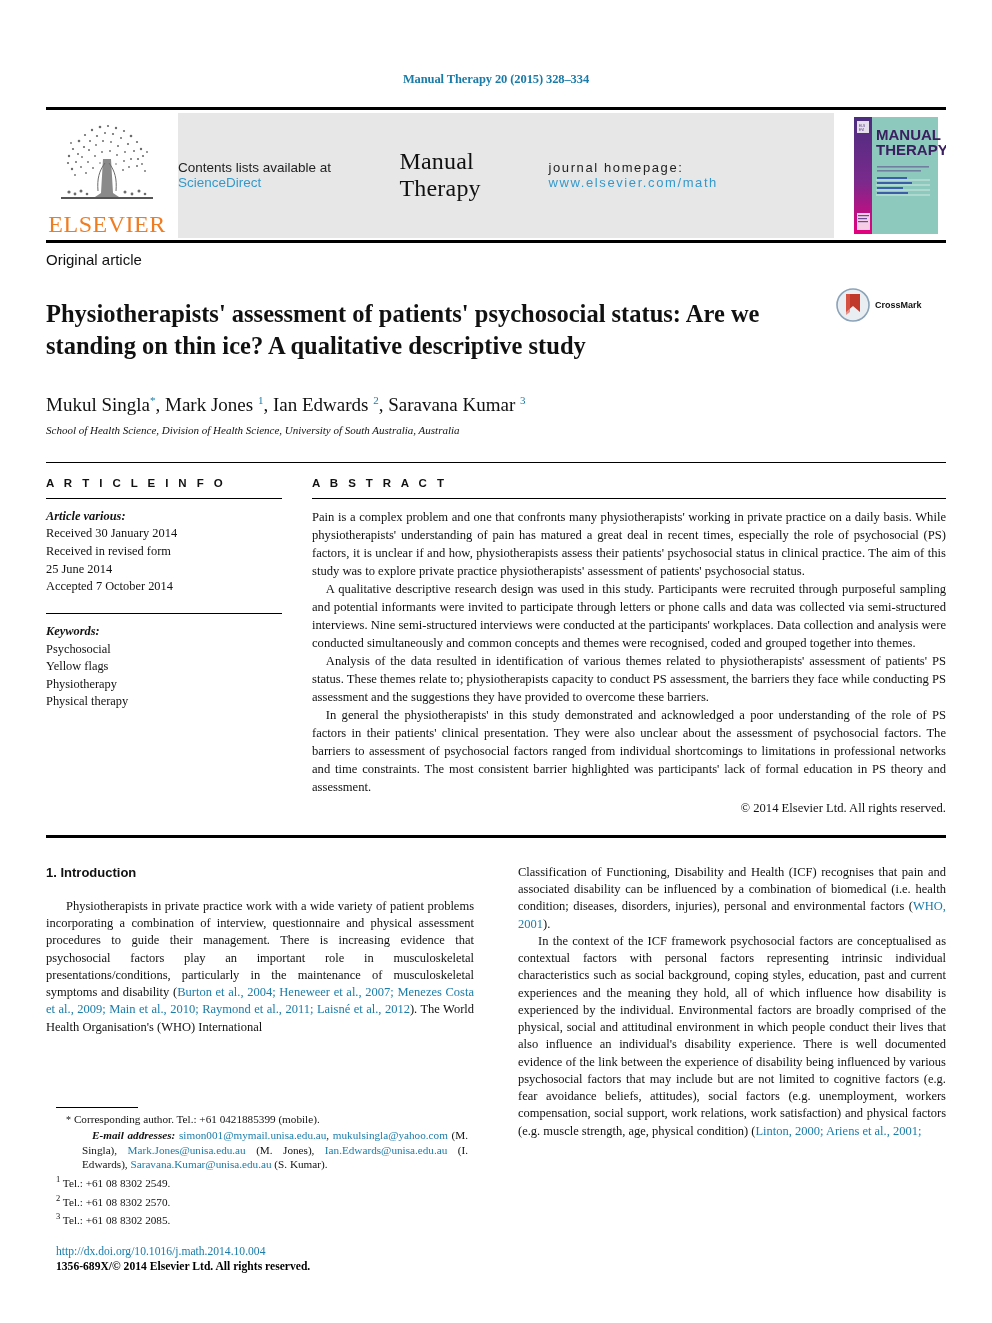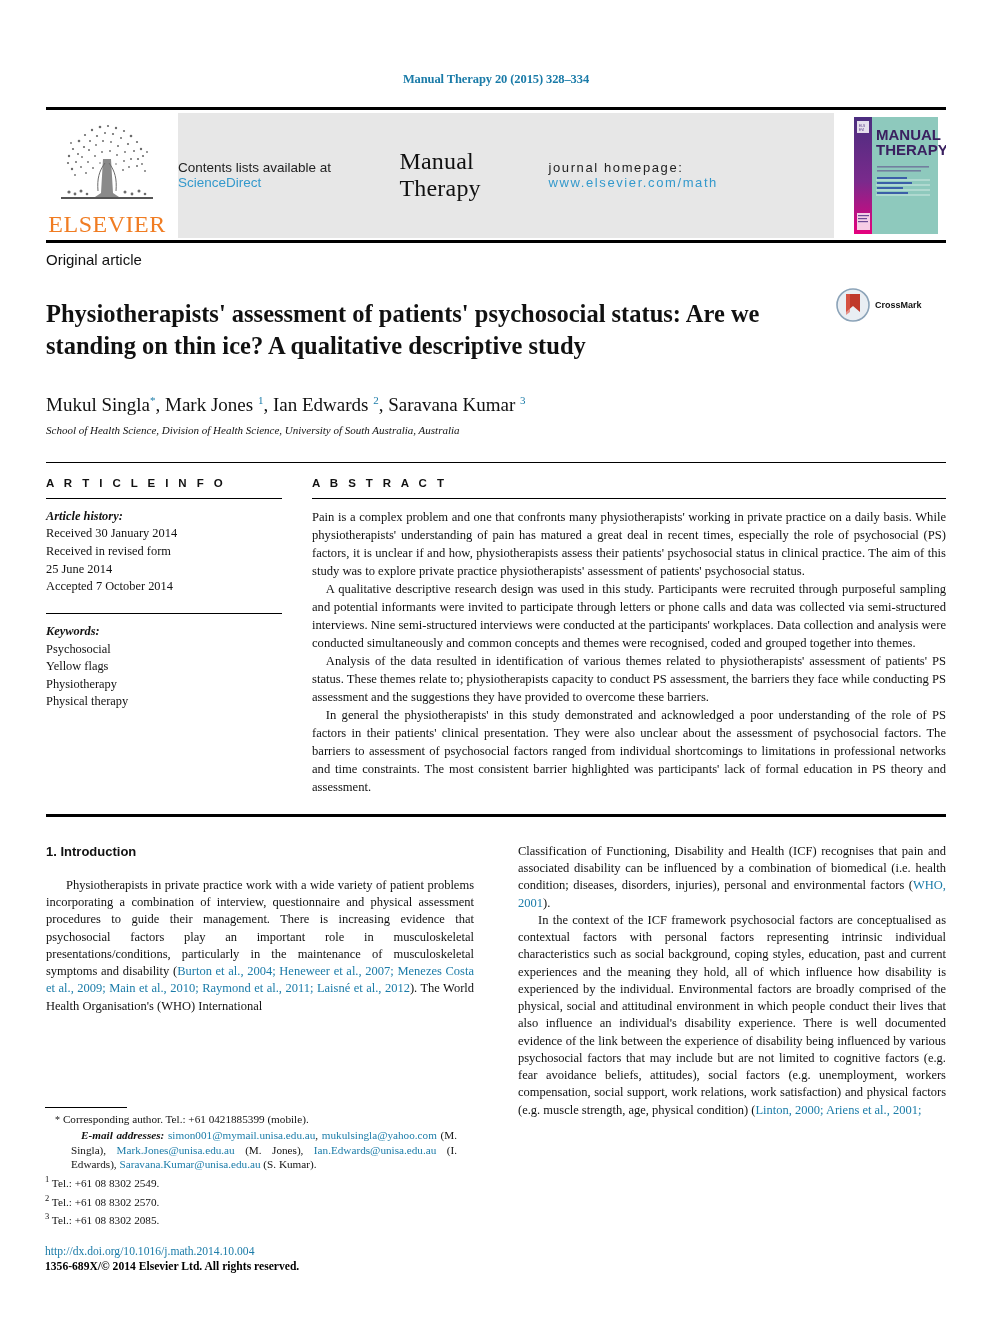--- a/index.html
+++ b/index.html
@@ -174,21 +174,21 @@
     font-weight:bold;
     font-size:13px;
     color:#111;
     margin-bottom:16px;
   }
   .bcol p { margin:0; text-align:justify; text-indent:1.6em; }
   .bcol p.noind { text-indent:0; }
   a.ref, .ref { color:#1a7ba8; text-decoration:none; }
 
   
-  .footnote-wrap { position:absolute; left:45px; bottom:48px; width:412px; }
+  .footnote-wrap { position:absolute; left:56px; bottom:48px; width:412px; }
   .fn-rule { border-top:1px solid #000; width:82px; margin-bottom:4px; }
   .fn {
     font-family:"Liberation Serif", serif;
     font-size:11.2px;
     line-height:1.32;
     color:#111;
     text-align:justify;
   }
   .fn .star { font-size:10px; }
   .fn sup { font-size:8.5px; }
@@ -352,21 +352,21 @@
   <div class="affil">School of Health Science, Division of Health Science, University of South Australia, Australia</div>
 
   <div class="info-rule-top"></div>
 
   <div class="info-grid">
 
     <div class="col-info">
       <div class="sect-head">A R T I C L E   I N F O</div>
       <div class="thinrule"></div>
       <div class="info-body">
-        <div class="lbl">Article history:</div>
+        <div class="lbl">Article various:</div>
         <div>Received 30 January 2014</div>
         <div>Received in revised form</div>
         <div>25 June 2014</div>
         <div>Accepted 7 October 2014</div>
       </div>
       <div class="thinrule" style="margin-top:17px;"></div>
       <div class="info-body">
         <div class="lbl">Keywords:</div>
         <div>Psychosocial</div>
         <div>Yellow flags</div>
@@ -376,20 +376,21 @@
     </div>
 
     <div class="col-abs">
       <div class="sect-head">A B S T R A C T</div>
       <div class="thinrule"></div>
       <div class="abs-body">
         <p class="first">Pain is a complex problem and one that confronts many physiotherapists' working in private practice on a daily basis. While physiotherapists' understanding of pain has matured a great deal in recent times, especially the role of psychosocial (PS) factors, it is unclear if and how, physiotherapists assess their patients' psychosocial status in clinical practice. The aim of this study was to explore private practice physiotherapists' assessment of patients' psychosocial status.</p>
         <p>A qualitative descriptive research design was used in this study. Participants were recruited through purposeful sampling and potential informants were invited to participate through letters or phone calls and data was collected via semi-structured interviews. Nine semi-structured interviews were conducted at the participants' workplaces. Data collection and analysis were conducted simultaneously and common concepts and themes were recognised, coded and grouped together into themes.</p>
         <p>Analysis of the data resulted in identification of various themes related to physiotherapists' assessment of patients' PS status. These themes relate to; physiotherapists capacity to conduct PS assessment, the barriers they face while conducting PS assessment and the suggestions they have provided to overcome these barriers.</p>
         <p>In general the physiotherapists' in this study demonstrated and acknowledged a poor understanding of the role of PS factors in their patients' clinical presentation. They were also unclear about the assessment of psychosocial factors. The barriers to assessment of psychosocial factors ranged from individual shortcomings to limitations in professional networks and time constraints. The most consistent barrier highlighted was participants' lack of formal education in PS theory and assessment.</p>
+        <div class="copyright">© 2014 Elsevier Ltd. All rights reserved.</div>
       </div>
     </div>
   </div>
 
   <div class="info-rule-bottom"></div>
 
   <div class="body-cols">
     <div class="bcol left">
       <div class="sec-title">1.  Introduction</div>
       <p>Physiotherapists in private practice work with a wide variety of patient problems incorporating a combination of interview, questionnaire and physical assessment procedures to guide their management. There is increasing evidence that psychosocial factors play an important role in musculoskeletal presentations/conditions, particularly in the maintenance of musculoskeletal symptoms and disability (<span class="ref">Burton et al., 2004; Heneweer et al., 2007; Menezes Costa et al., 2009; Main et al., 2010; Raymond et al., 2011; Laisné et al., 2012</span>). The World Health Organisation's (WHO) International</p>

